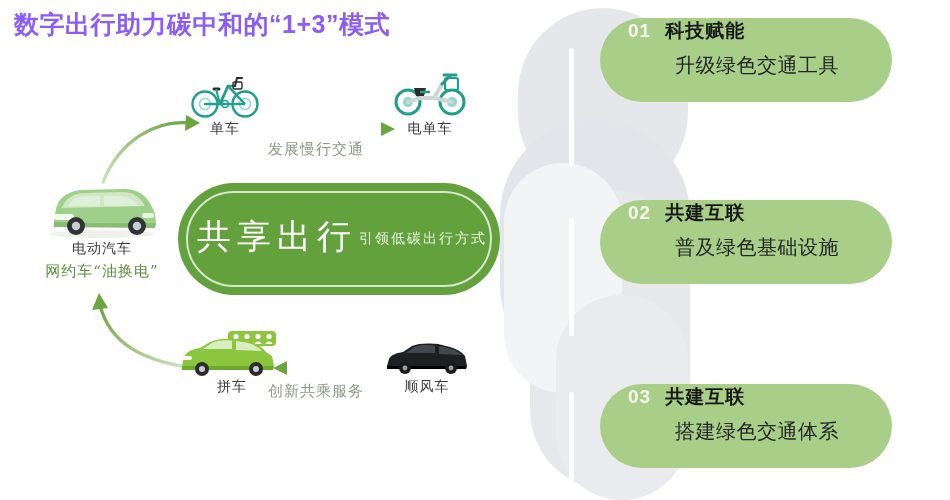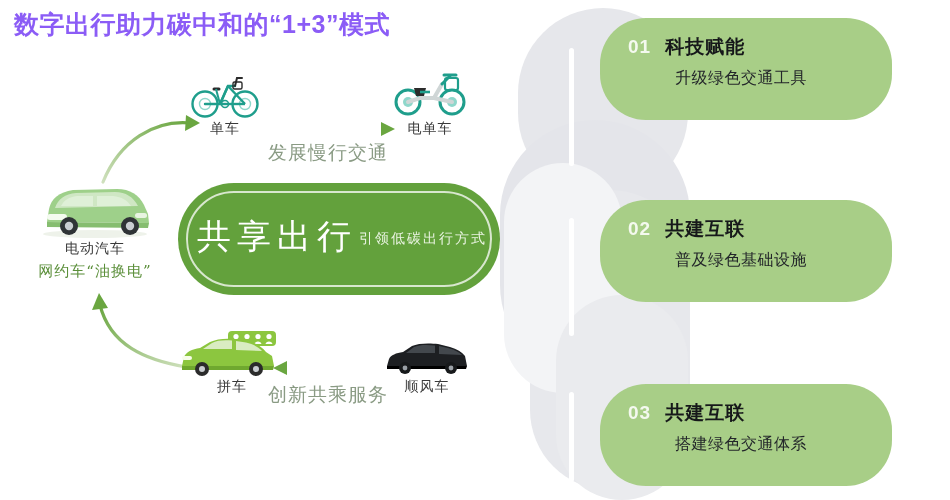--- a/index.html
+++ b/index.html
@@ -139,48 +139,48 @@
     letter-spacing: 1px;
     margin-top: 4px;
   }
   .node-icon {
     display: flex;
     align-items: flex-end;
     justify-content: center;
   }
 
   
-  .node-ev     { left: 10px;  top: 178px; width: 170px; }
+  .node-ev     { left: 17px;  top: 178px; width: 170px; }
   .node-bike   { left: 170px; top: 68px;  width: 110px; }
   .node-ebike  { left: 375px; top: 58px;  width: 110px; }
   .node-carpool{ left: 172px; top: 330px; width: 120px; }
   .node-hitch  { left: 372px; top: 338px; width: 110px; }
 
   
   .flow-label {
     position: absolute;
-    font-size: 19px;
+    font-size: 15px;
     color: #8a9b84;
     font-family: "DejaVu Serif", "Liberation Serif", serif;
     letter-spacing: 1px;
     white-space: nowrap;
   }
   .flow-label.top    { left: 268px; top: 140px; }
   .flow-label.bottom { left: 268px; top: 382px; }
 
   
   .card {
     position: absolute;
     left: 600px;
     width: 292px;
-    height: 102px;
+    height: 84px;
     border-radius: 46px;
     background: #a8ce87;
     box-sizing: border-box;
-    padding: 16px 0 0 28px;
+    padding: 0 0 0 28px;
   }
   .card.c1 { top: 18px; }
   .card.c2 { top: 200px; }
   .card.c3 { top: 384px; }
   .card-head {
     display: flex;
     align-items: baseline;
   }
   .card-num {
     font-size: 19px;
@@ -189,21 +189,21 @@
     letter-spacing: 1px;
     margin-right: 14px;
   }
   .card-title {
     font-size: 19px;
     color: #16181a;
     font-weight: bold;
     letter-spacing: 1px;
   }
   .card-sub {
-    font-size: 16px;
+    font-size: 20px;
     color: #23262a;
     letter-spacing: 0.5px;
     margin-top: 8px;
     padding-left: 47px;
   }
 
   svg.flow-arrows {
     position: absolute;
     left: 0; top: 0;
     width: 950px; height: 500px;

